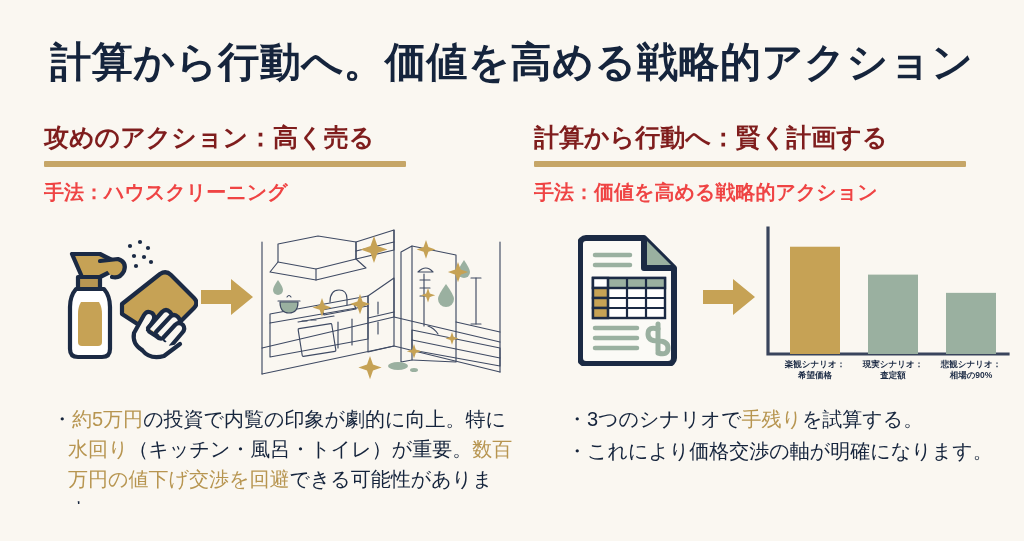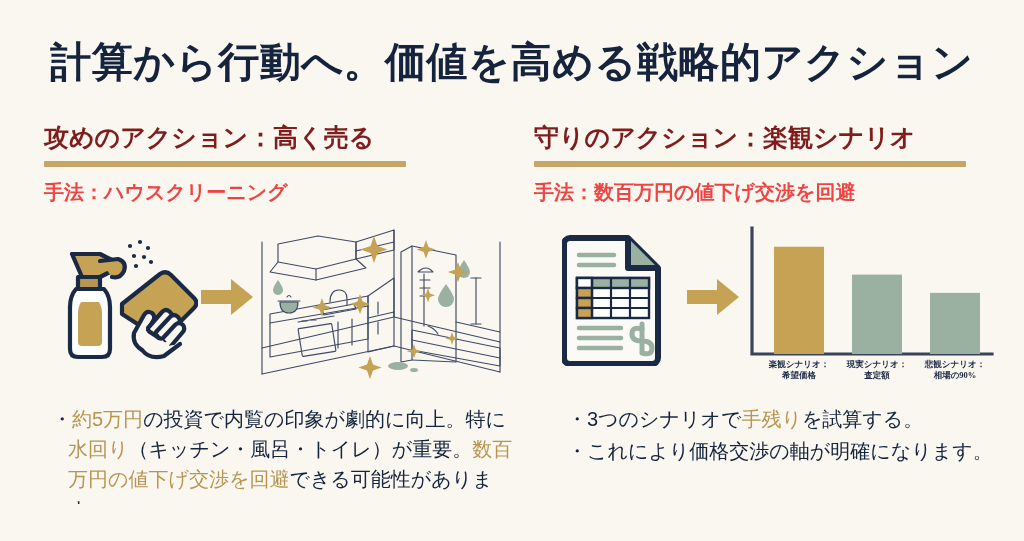--- a/index.html
+++ b/index.html
@@ -70,21 +70,21 @@
     white-space: nowrap;
   }
 
   
   .art {
     position: absolute;
     top: 222px;
     height: 165px;
   }
   .art-left  { left: 44px;  width: 460px; }
-  .art-right { left: 542px; width: 460px; font-family: Liberation Serif, serif; }
+  .art-right { left: 558px; width: 460px; }
 
   .art svg { display: block; }
 
   .art-slot {
     position: absolute;
   }
 
   
   .bullets {
     position: absolute;
@@ -118,23 +118,23 @@
 
   <div class="title">計算から行動へ。価値を高める戦略的アクション</div>
 
   <div class="col col-left">
     <div class="col-head">攻めのアクション：高く売る</div>
     <div class="rule"></div>
     <div class="col-sub">手法：ハウスクリーニング</div>
   </div>
 
   <div class="col col-right">
-    <div class="col-head">守りのアクション：楽観シナリオ</div>
+    <div class="col-head">計算から行動へ：賢く計画する</div>
     <div class="rule"></div>
-    <div class="col-sub">手法：数百万円の値下げ交渉を回避</div>
+    <div class="col-sub">手法：価値を高める戦略的アクション</div>
   </div>
 
   <div class="art art-left">
 
     <div class="art-slot" style="left:4px; top:10px;">
       <svg width="150" height="150" viewBox="0 0 150 150">
         <g fill="none" stroke="#1b2a44" stroke-width="4.2" stroke-linejoin="round" stroke-linecap="round">
 
           <path d="M24 22 h28 l14 7 v9 l-14 7 H34 z" fill="#c6a255"></path>
           <path d="M52 29 l18 -2 q9 3 6 12 q-4 8 -12 6" fill="#c6a255"></path>

